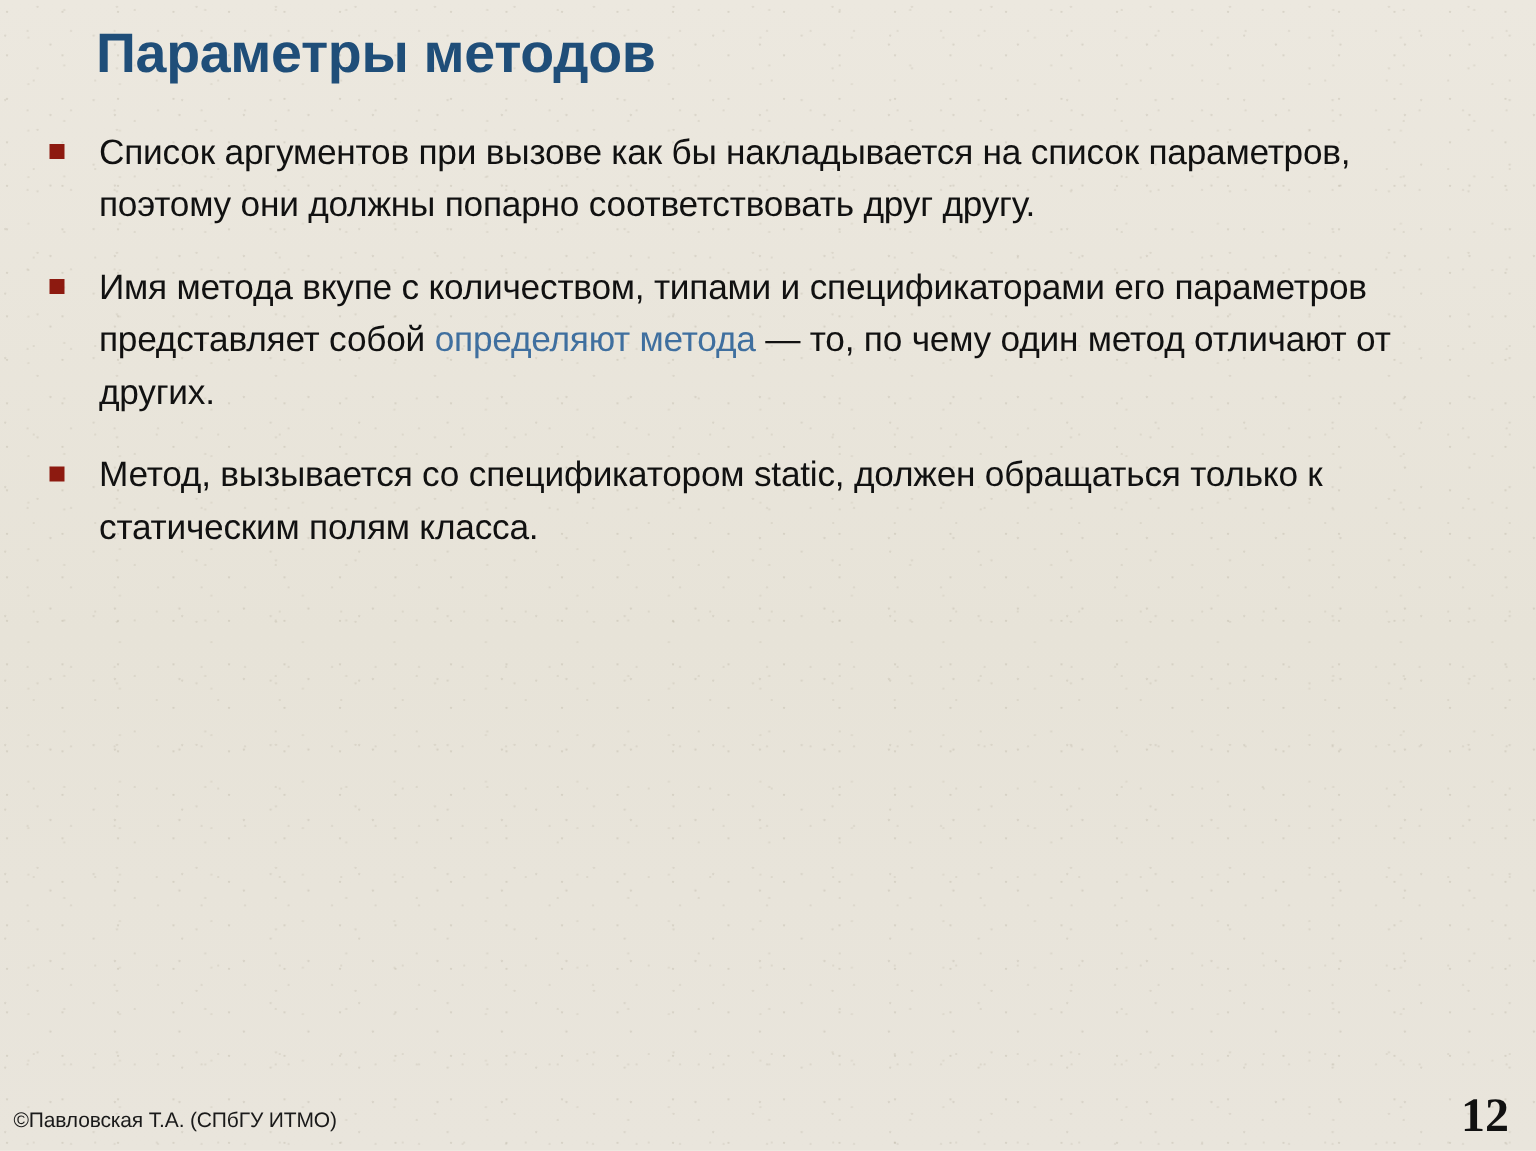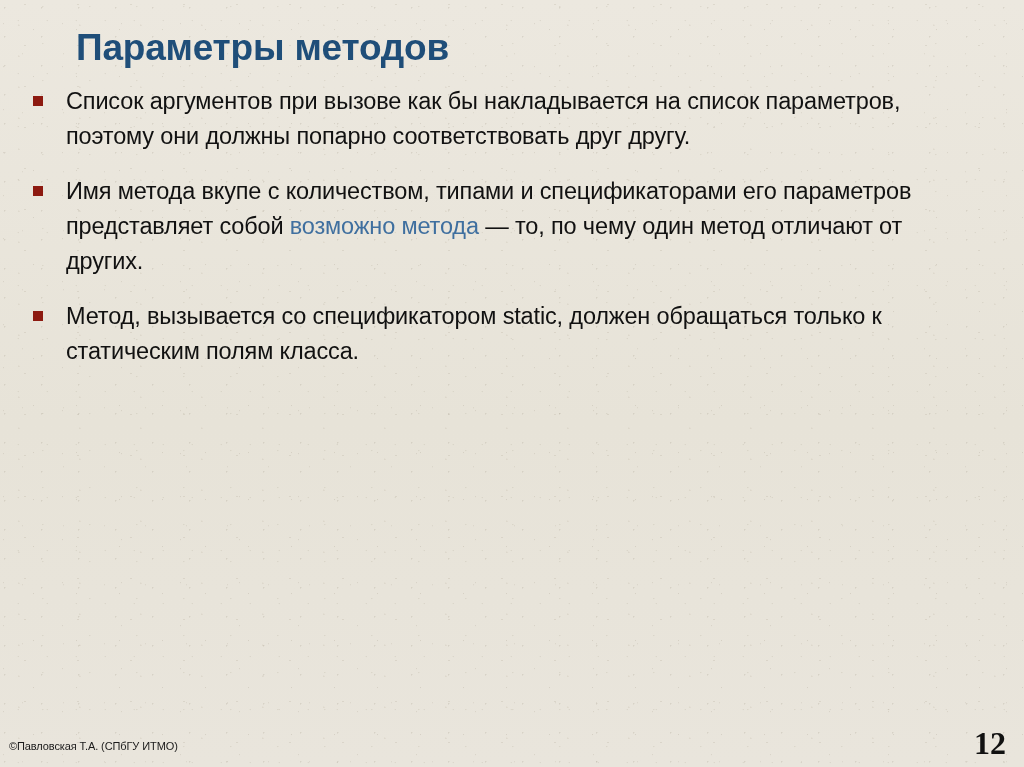--- a/index.html
+++ b/index.html
@@ -38,21 +38,21 @@
 
   
   .title-block {
     position: absolute;
     left: 64px;
     top: 12px;
     width: 900px;
     height: 56px;
   }
   .slide-title {
-    margin: 12px;
+    margin: 0;
     font-family: "Liberation Sans", sans-serif;
     font-size: 37px;
     font-weight: bold;
     line-height: 48px;
     letter-spacing: -0.2px;
     color: #1f4e79;
     white-space: nowrap;
   }
 
   
@@ -93,21 +93,21 @@
   }
   .accent-phrase {
     color: #3f6f9f;
   }
 
   
   .footer-note {
     position: absolute;
     left: 9px;
     bottom: 14px;
-    font-size: 11px;
+    font-size: 14px;
     line-height: 14px;
     color: #1a1a1a;
     letter-spacing: -0.1px;
     white-space: nowrap;
   }
   .page-number {
     position: absolute;
     right: 18px;
     bottom: 10px;
     font-family: "Liberation Serif", serif;
@@ -131,21 +131,21 @@
 
 
       <li class="bullet-item">
         <span class="bullet-marker"></span>
         <span class="bullet-text">Список аргументов при вызове как бы накладывается на список параметров, поэтому они должны попарно соответствовать друг другу.</span>
       </li>
 
 
       <li class="bullet-item">
         <span class="bullet-marker"></span>
-        <span class="bullet-text"><span>Имя метода вкупе с количеством, типами и спецификаторами его параметров представляет собой </span><span class="accent-phrase">возможно метода</span><span> — то, по чему один метод отличают от других.</span></span>
+        <span class="bullet-text"><span>Имя метода вкупе с количеством, типами и спецификаторами его параметров представляет собой </span><span class="accent-phrase">определяют метода</span><span> — то, по чему один метод отличают от других.</span></span>
       </li>
 
 
       <li class="bullet-item">
         <span class="bullet-marker"></span>
         <span class="bullet-text">Метод, вызывается со спецификатором static, должен обращаться только к статическим полям класса.</span>
       </li>
 
 
     </ul>

